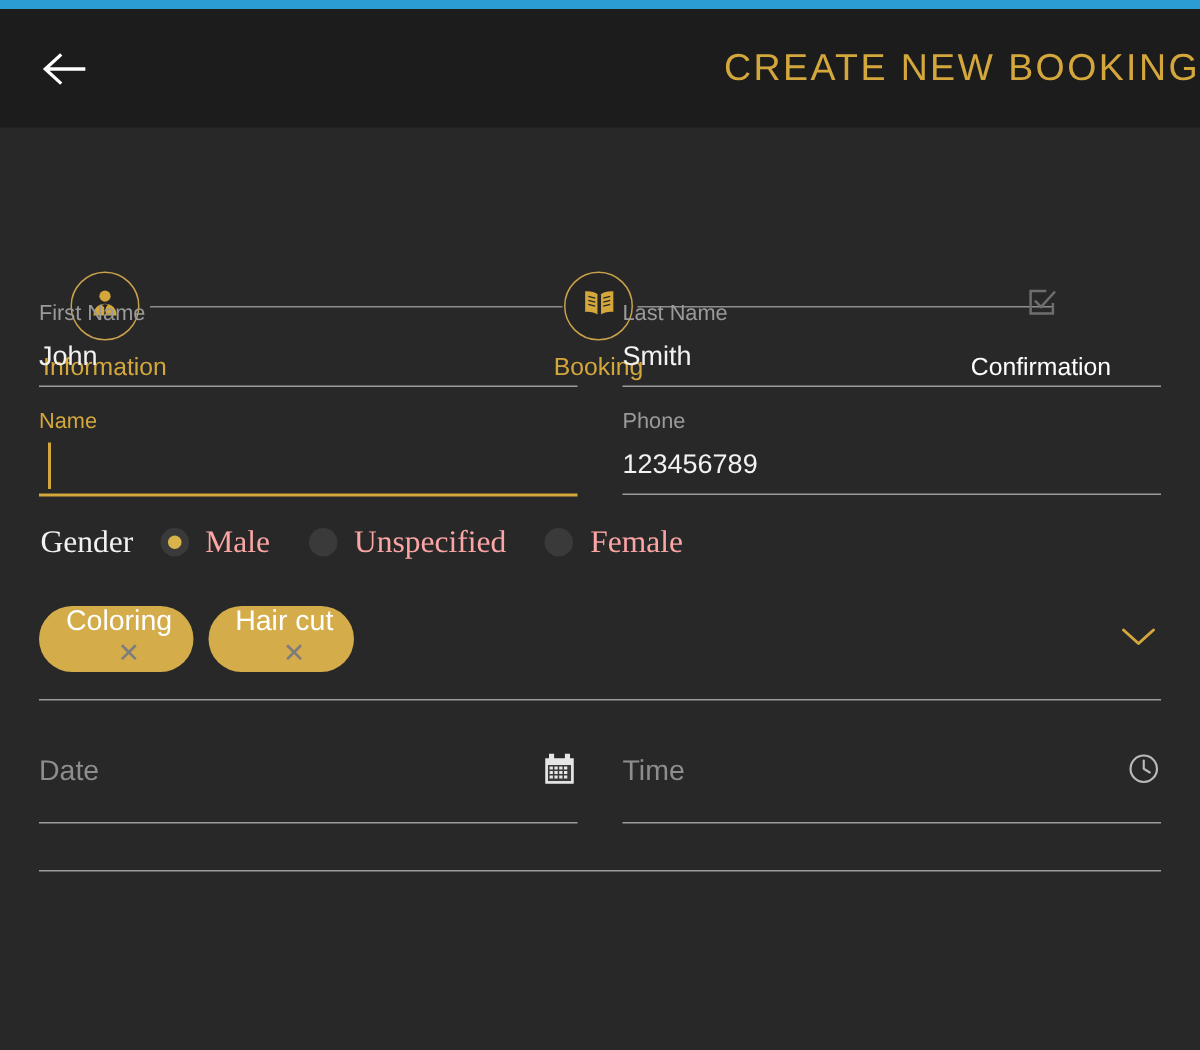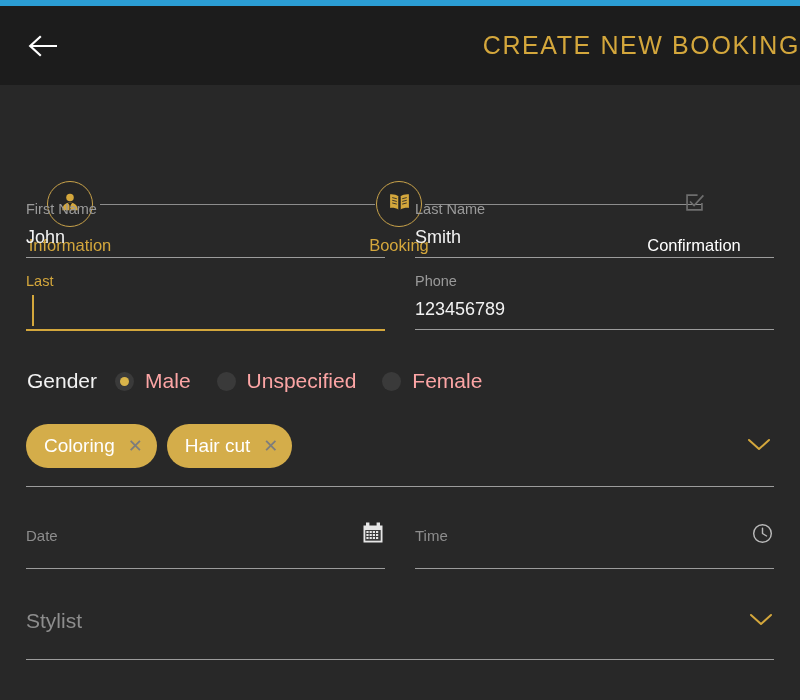--- a/index.html
+++ b/index.html
@@ -164,21 +164,21 @@
     left: 6px;
     top: 21px;
     width: 2px;
     height: 31px;
     background: #d4a73c;
   }
 
   
   .block-names  { margin-top: 12px; }
   .block-email  { margin-top: 16px; }
-  .block-gender { margin-top: 35px; }
+  .block-gender { margin-top: 15px; font-family: Liberation Serif, serif; }
   .block-chips  { margin-top: 26px; }
   .block-datetime { margin-top: 27px; }
   .block-stylist { margin-top: 31px; }
 
   
   .gender-row {
     display: flex;
     align-items: center;
     height: 30px;
     padding-left: 1px;
@@ -227,20 +227,21 @@
   }
   .chip {
     display: flex;
     align-items: center;
     height: 44px;
     background: #d4ad4a;
     border-radius: 22px;
     padding: 0 14px 0 18px;
     margin-right: 10px;
     cursor: pointer;
+    flex-direction: column;
   }
   .chip-label {
     font-size: 19px;
     color: #ffffff;
     white-space: nowrap;
   }
   .chip-close {
     margin-left: 13px;
     font-size: 18px;
     color: #7d7d7d;
@@ -260,21 +261,21 @@
   }
 
   
   .dt-field { position: relative; }
   .dt-inner {
     display: flex;
     align-items: center;
     height: 42px;
   }
   .dt-placeholder {
-    font-size: 15px;
+    font-size: 19px;
     color: #8d8d8d;
     flex: 1;
   }
   .dt-icon {
     flex: none;
     display: flex;
     align-items: center;
     justify-content: center;
     cursor: pointer;
   }
@@ -375,21 +376,21 @@
       </div>
       <div class="field">
         <div class="field-label">Last Name</div>
         <div class="field-value">Smith</div>
         <div class="underline"></div>
       </div>
     </div>
 
     <div class="row block-email">
       <div class="field">
-        <div class="field-label focused">Last</div>
+        <div class="field-label focused">Name</div>
         <div class="field-value empty"></div>
         <div class="caret"></div>
         <div class="underline focused"></div>
       </div>
       <div class="field">
         <div class="field-label">Phone</div>
         <div class="field-value">123456789</div>
         <div class="underline"></div>
       </div>
     </div>
@@ -478,27 +479,17 @@
                 <path d="M12 6.4 L12 12 L16.2 14.6" fill="none" stroke="#b9b9b9" stroke-width="1.5" stroke-linecap="round" stroke-linejoin="round"></path>
               </svg>
             </span>
           </div>
         </div>
         <div class="dt-underline"></div>
       </div>
     </div>
 
     <div class="block-stylist">
-      <div class="stylist-inner">
-        <div class="stylist-placeholder">Stylist</div>
-        <div class="dt-icon">
-          <span>
-            <svg width="26" height="16" viewBox="0 0 26 16">
-              <path d="M3 4 L13 13 L23 4" fill="none" stroke="#d4a73c" stroke-width="2" stroke-linecap="round" stroke-linejoin="round"></path>
-            </svg>
-          </span>
-        </div>
-      </div>
       <div class="stylist-underline"></div>
     </div>
 
   </div>
 </div>
 
 </body></html>

